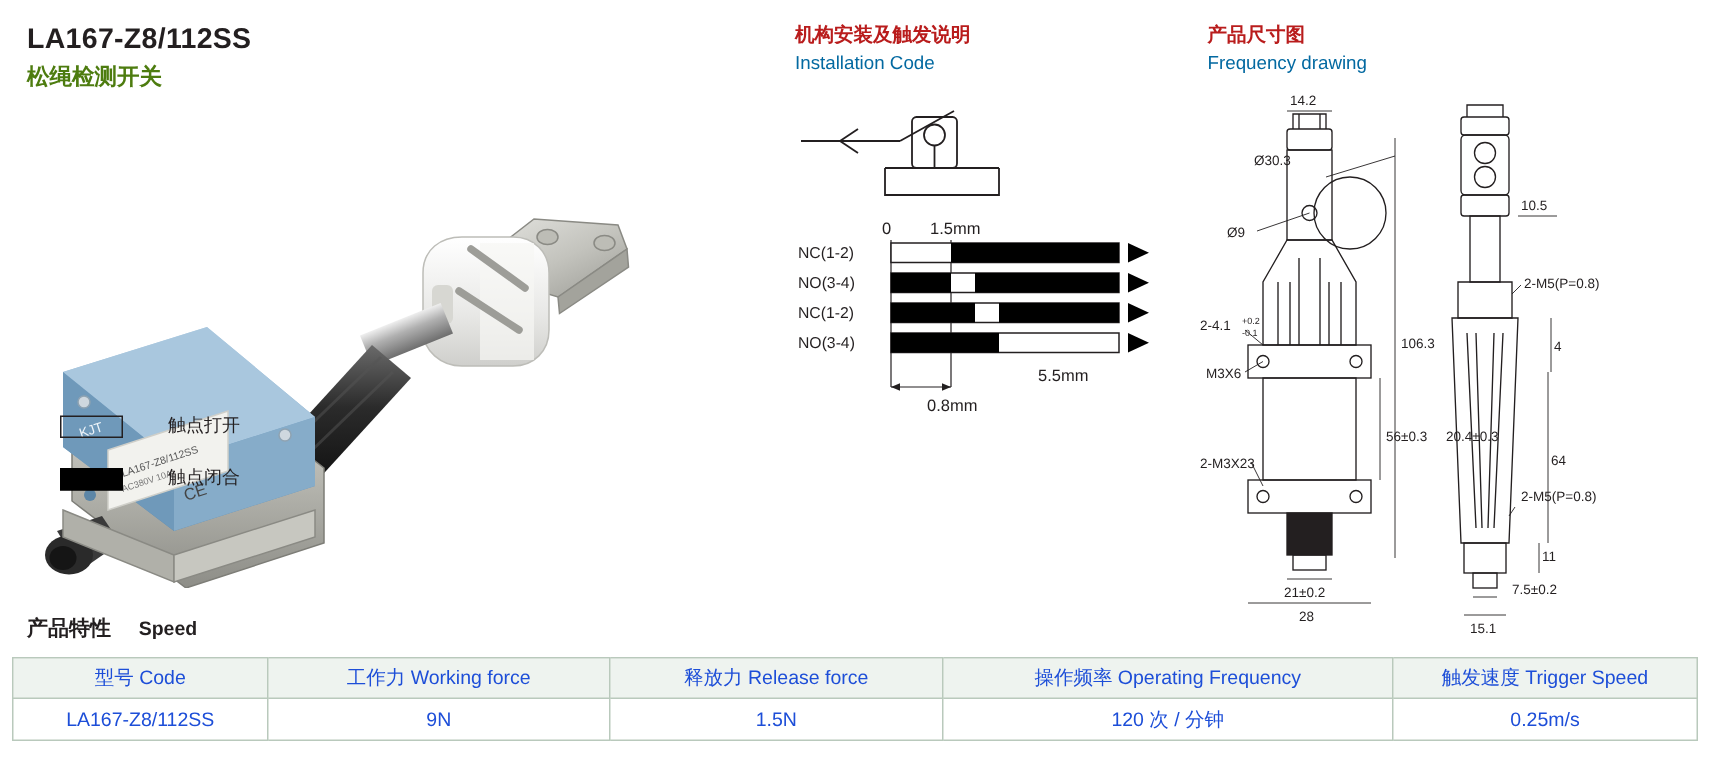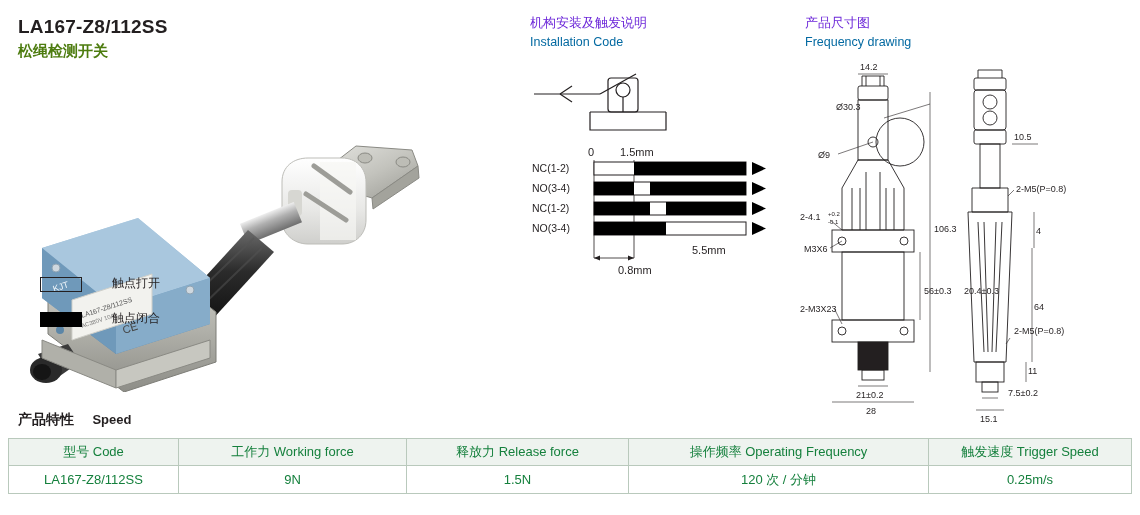--- a/index.html
+++ b/index.html
@@ -15,21 +15,21 @@
   }
   .page { position: relative; width: 1140px; height: 515px; }
 
   
   .title-block { position: absolute; left: 18px; top: 16px; }
   .title-main { font-size: 19px; font-weight: bold; letter-spacing: .2px; color: #231f20; }
   .title-sub { font-size: 15px; font-weight: bold; margin-top: 4px; color: #4d7c0f; }
 
   
   .sec-head { position: absolute; }
-  .sec-head .cn { font-size: 13px; font-weight: normal; color: #6d28d9; }
+  .sec-head .cn { font-size: 13px; font-weight: bold; color: #b91c1c; }
   .sec-head .en { font-size: 12.5px; color: #0369a1; margin-top: 3px; }
 
   
   .photo-wrap { position: absolute; left: 20px; top: 62px; width: 470px; height: 330px; }
 
   
   .install { position: absolute; left: 530px; top: 68px; width: 250px; height: 360px; }
 
   
   .legend { position: absolute; left: 40px; top: 275px; font-size: 0; }
@@ -51,21 +51,21 @@
     position: absolute;
     left: 8px;
     top: 438px;
     width: 1124px;
     border-collapse: collapse;
     font-size: 13px;
   }
   table.spec th, table.spec td {
     border: 1px solid #b9c9bc;
     text-align: center;
-    color: #15803d;
+    color: #1d4ed8;
     font-weight: normal;
   }
   table.spec thead th {
     background: #eef3ef;
     height: 27px;
     font-size: 13px;
   }
   table.spec tbody td {
     background: #ffffff;
     height: 28px;

